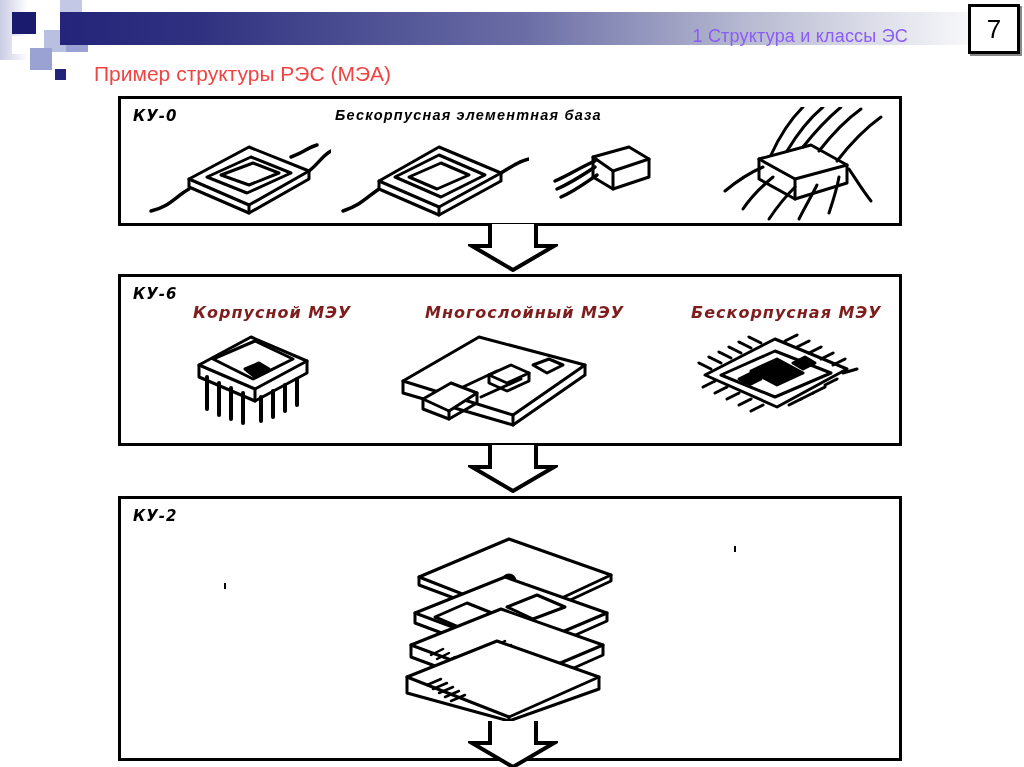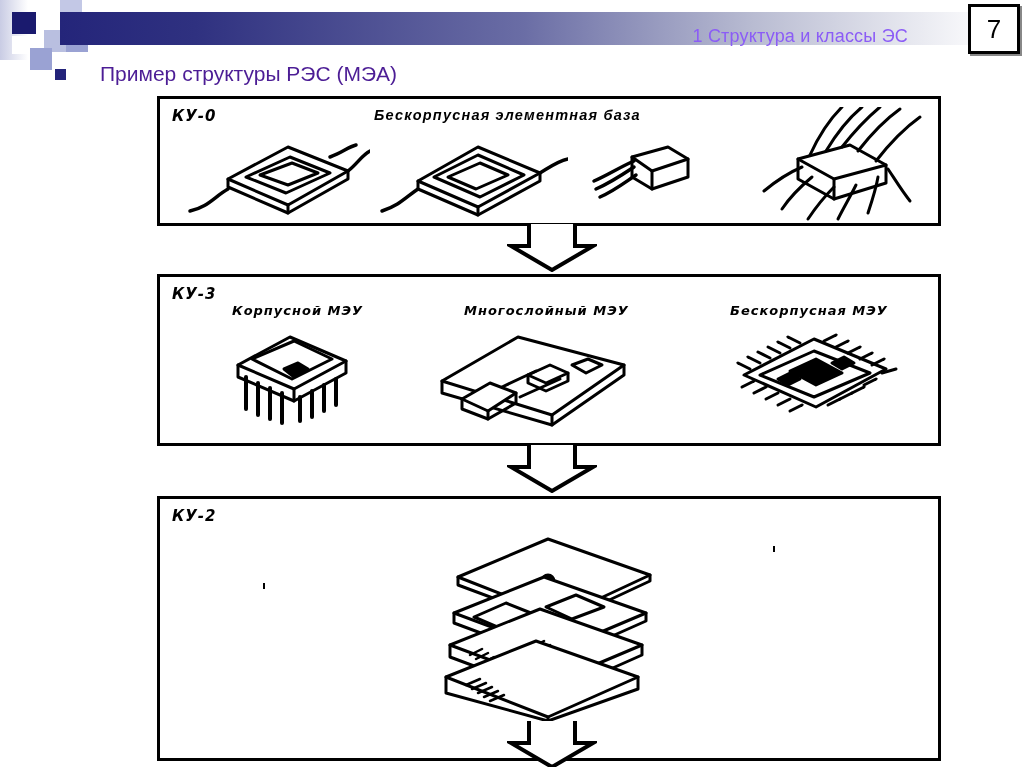--- a/index.html
+++ b/index.html
@@ -67,30 +67,29 @@
     align-items: center;
   }
   .bullet-mark {
     width: 11px; height: 11px;
     background: #23237a;
     margin-right: 28px;
     flex: 0 0 auto;
   }
   .bullet-text {
     font-size: 21px;
-    color: #4c1d95;
+    color: #ef4444;
     white-space: nowrap;
-    margin-left: 6px;
   }
 
   
   .diagram {
     position: absolute;
     left: 118px; top: 96px;
-    width: 790px; height: 671px; margin-left: 39px;
+    width: 790px; height: 671px;
   }
 
   .stage-box {
     position: absolute;
     left: 0;
     width: 784px;
     border: 3px solid #000;
     background: #fff;
     box-sizing: border-box;
   }
@@ -118,25 +117,25 @@
     letter-spacing: 1.2px;
     color: #000;
     white-space: nowrap;
   }
   .t1 { left: 214px; }
   .t3 { left: 190px; }
 
   .item-label {
     position: absolute;
     font-family: "DejaVu Sans", sans-serif;
-    font-size: 13px;
+    font-size: 16px;
     font-weight: bold;
     font-style: italic;
     letter-spacing: 1px;
-    color: #000000;
+    color: #7f1d1d;
     white-space: nowrap;
   }
   .il-1 { left: 72px;  top: 26px; }
   .il-2 { left: 304px; top: 26px; }
   .il-3 { left: 570px; top: 26px; }
 
   
   .arrow {
     position: absolute;
     left: 350px;
@@ -245,21 +244,21 @@
     </div>
   </div>
 
   <div class="arrow a1">
     <svg width="90" height="48" viewBox="0 0 90 48">
       <path d="M22 0 L22 22 L4 22 L45 46 L86 22 L68 22 L68 0" fill="#ffffff" stroke="#000" stroke-width="4" stroke-linejoin="miter"></path>
     </svg>
   </div>
 
   <div class="stage-box stage-2">
-    <span class="stage-label">КУ-3</span>
+    <span class="stage-label">КУ-6</span>
 
     <span class="item-label il-1">Корпусной МЭУ</span>
     <span class="item-label il-2">Многослойный МЭУ</span>
     <span class="item-label il-3">Бескорпусная МЭУ</span>
 
     <div class="fig" style="left:60px; top:48px;">
       <svg width="150" height="100" viewBox="0 0 150 100">
         <g stroke="#000" stroke-width="3" stroke-linejoin="round" stroke-linecap="round" fill="none">
           <path d="M18 40 L70 12 L126 36 L126 48 L74 76 L18 52 Z" fill="#fff"></path>
           <path d="M18 40 L74 64 L126 36"></path>

